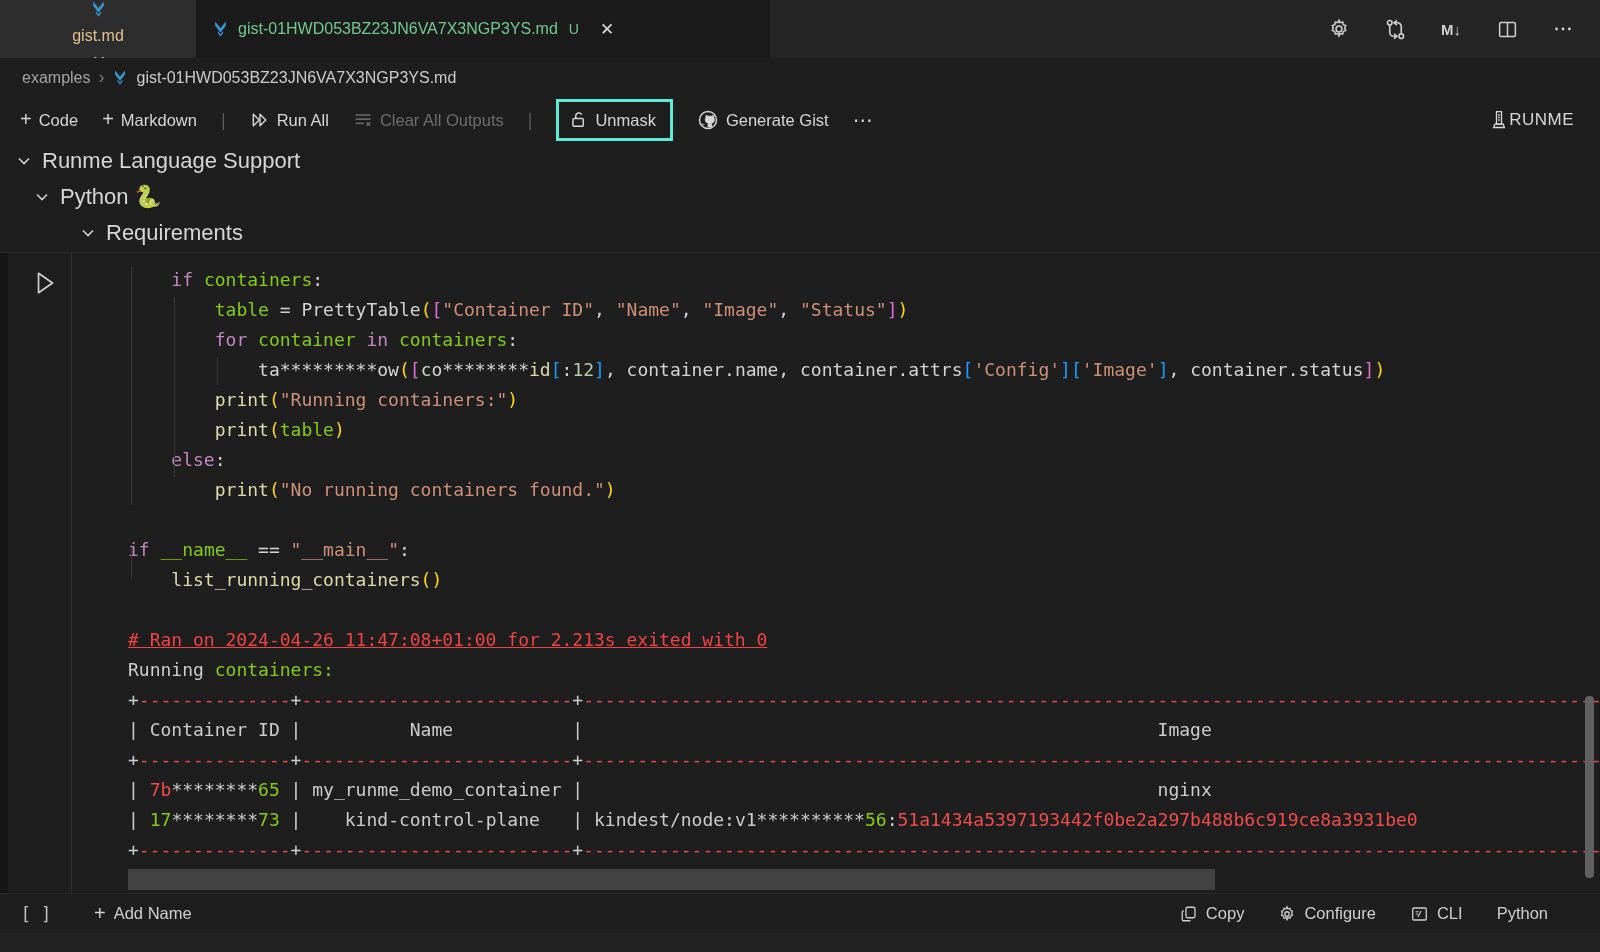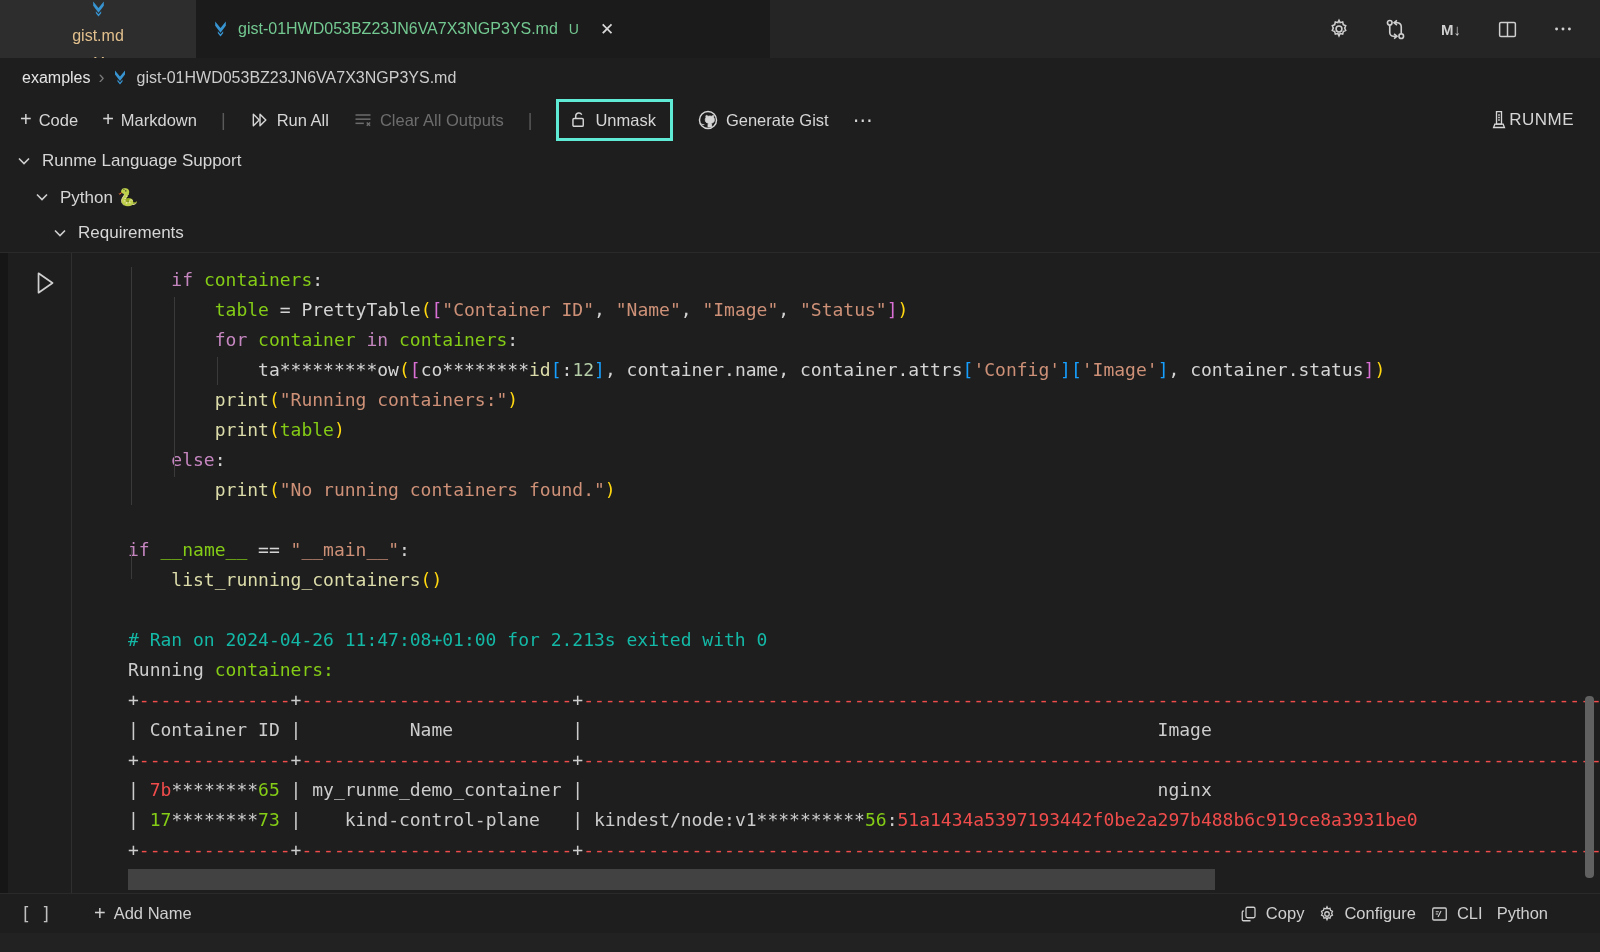--- a/index.html
+++ b/index.html
@@ -16,34 +16,34 @@
   .tab .mod-name { color:#e2c08d; }
   .tab .untracked-name { color:#73c991; }
   .badge-m { color:#e2c08d; font-size:14px; margin-left:2px; }
   .badge-u { color:#73c991; font-size:14px; margin-left:2px; }
   .tab-close { color:#d8d8d8; font-size:17px; margin-left:8px; padding:2px 4px; border-radius:4px; }
   .tab-actions { margin-left:auto; display:flex; align-items:center; gap:30px; padding-right:24px; color:#cfcfcf; }
   .tab-actions .ticon { display:flex; align-items:center; justify-content:center; width:26px; height:26px; }
   .md-post { font-weight:bold; font-size:15px; letter-spacing:0; }
   
   .breadcrumb { position:absolute; top:58px; left:0; right:0; height:39px; display:flex; align-items:center; gap:8px; padding-left:22px; font-size:16px; background:#1e1e1e; }
-  .crumb { color:#e5e5e5; }
+  .crumb { color:#a3a3a3; }
   .crumb-sep { color:#7a7a7a; font-size:18px; }
   .crumb-file { color:#cccccc; }
   
   .nbtoolbar { position:absolute; top:97px; left:0; right:0; height:46px; display:flex; align-items:center; gap:24px; padding:0 26px 0 20px; font-size:16.5px; background:#1e1e1e; }
   .tbtn { display:flex; align-items:center; gap:7px; color:#d6d6d6; cursor:pointer; white-space:nowrap; }
   .tbtn.dim { color:#6d6d6d; }
   .tsep { color:#5a5a5a; font-size:18px; }
   .plus { font-size:20px; font-weight:400; line-height:1; position:relative; top:-1px; }
   .unmask-wrap { border:3px solid #5eead4; padding:8px 14px 8px 10px; display:flex; align-items:center; gap:8px; }
   .dots { color:#d6d6d6; font-size:20px; letter-spacing:2px; }
   .runme-brand { margin-left:auto; display:flex; align-items:center; gap:0; font-size:17px; color:#d6d6d6; letter-spacing:0.5px; }
   
-  .outline { position:absolute; top:143px; left:0; right:0; height:109px; background:#1e1e1e; font-size:17px; }
+  .outline { position:absolute; top:143px; left:0; right:0; height:109px; background:#1e1e1e; font-size:22px; }
   .orow { display:flex; align-items:center; gap:10px; height:36px; color:#d6d6d6; cursor:pointer; }
   .chev { display:inline-flex; width:16px; height:16px; }
   
   .cell { position:absolute; top:252px; left:0; width:1600px; height:681px; background:#1e1e1e; border-top:1px solid #2a2a2a; }
   .cell-left-strip { position:absolute; left:0; top:0; width:8px; height:100%; background:#161616; }
   .gutter { position:absolute; left:8px; top:0; width:64px; height:100%; border-right:1px solid #2f2f2f; }
   .runbtn { position:absolute; left:24px; top:16px; width:26px; height:28px; cursor:pointer; }
   .codearea { position:absolute; left:72px; top:0; right:0; height:641px; overflow:hidden; }
   pre.codeblock { font-family:"DejaVu Sans Mono", monospace; font-size:18px; line-height:30px; padding-left:56px; white-space:pre; }
   pre#code { padding-top:12px; }
@@ -51,36 +51,36 @@
   .cl { height:30px; }
   .c-kw  { color:#c586c0; }
   .c-var { color:#84cc16; }
   .c-fn  { color:#dcdcaa; }
   .c-str { color:#ce9178; }
   .c-num { color:#b5cea8; }
   .c-pl  { color:#d4d4d4; }
   .c-b1  { color:#ffd710; }
   .c-b2  { color:#da70d6; }
   .c-b3  { color:#179fff; }
-  .c-cmt { color:#14b8a6; }
+  .c-cmt { color:#ef4444;text-decoration:underline; }
   .c-wht { color:#cccccc; }
   .c-red { color:#f14c4c; }
   .c-grn { color:#84cc16; }
   .iguide { position:absolute; width:1px; background:#3a3a3a; }
   .g1 { left:59px; top:14px; height:238px; }
   .g2 { left:102px; top:44px; height:180px; }
   .g3 { left:145px; top:104px; height:28px; }
   .g4 { left:59px; top:294px; height:32px; }
   .vscroll { position:absolute; right:6px; top:443px; width:9px; height:182px; background:#616161; border-radius:4px; }
   .hscroll { position:absolute; left:56px; top:616px; width:1087px; height:21px; background:#424242; cursor:pointer; }
   
   .cellstatus { position:absolute; left:0; bottom:0; width:100%; height:40px; display:flex; align-items:center; font-size:16.5px; color:#cfcfcf; background:#1e1e1e; border-top:1px solid #2a2a2a; }
   .brackets { font-family:"DejaVu Sans Mono", monospace; font-size:17px; color:#c0c0c0; width:72px; text-align:center; }
   .sbtn { display:flex; align-items:center; gap:8px; cursor:pointer; white-space:nowrap; }
-  .status-right { margin-left:auto; display:flex; align-items:center; gap:14px; padding-right:52px; }
+  .status-right { margin-left:auto; display:flex; align-items:center; gap:34px; padding-right:52px; }
   .below-strip { position:absolute; left:0; top:933px; width:1600px; height:19px; background:#222222; }
   svg { display:block; }
 </style>
 </head>
 <body>
 
 <div class="screen">
 
   <div class="tabbar">
     <div class="tab inactive">
@@ -226,21 +226,21 @@
       <span>Runme Language Support</span>
     </div>
     <div class="orow" style="padding-left:34px">
       <span class="chev">
         <svg width="16" height="16" viewBox="0 0 16 16" fill="none" stroke="#cfcfcf" stroke-width="1.6">
             <path d="M3 5.5 L8 10.5 L13 5.5"></path>
           </svg>
       </span>
       <span>Python 🐍</span>
     </div>
-    <div class="orow" style="padding-left:52px">
+    <div class="orow" style="padding-left:80px">
       <span class="chev">
         <svg width="16" height="16" viewBox="0 0 16 16" fill="none" stroke="#cfcfcf" stroke-width="1.6">
             <path d="M3 5.5 L8 10.5 L13 5.5"></path>
           </svg>
       </span>
       <span>Requirements</span>
     </div>
   </div>
 
   <div class="cell">

